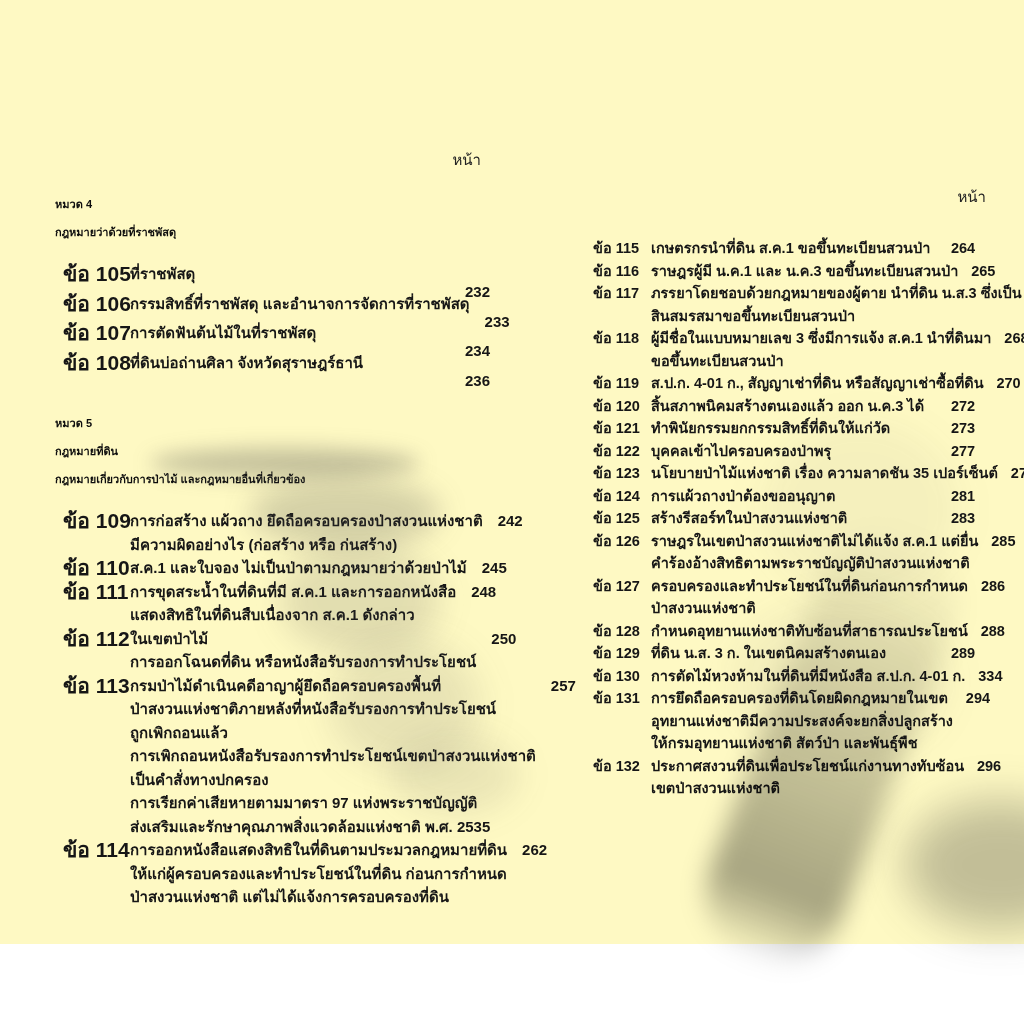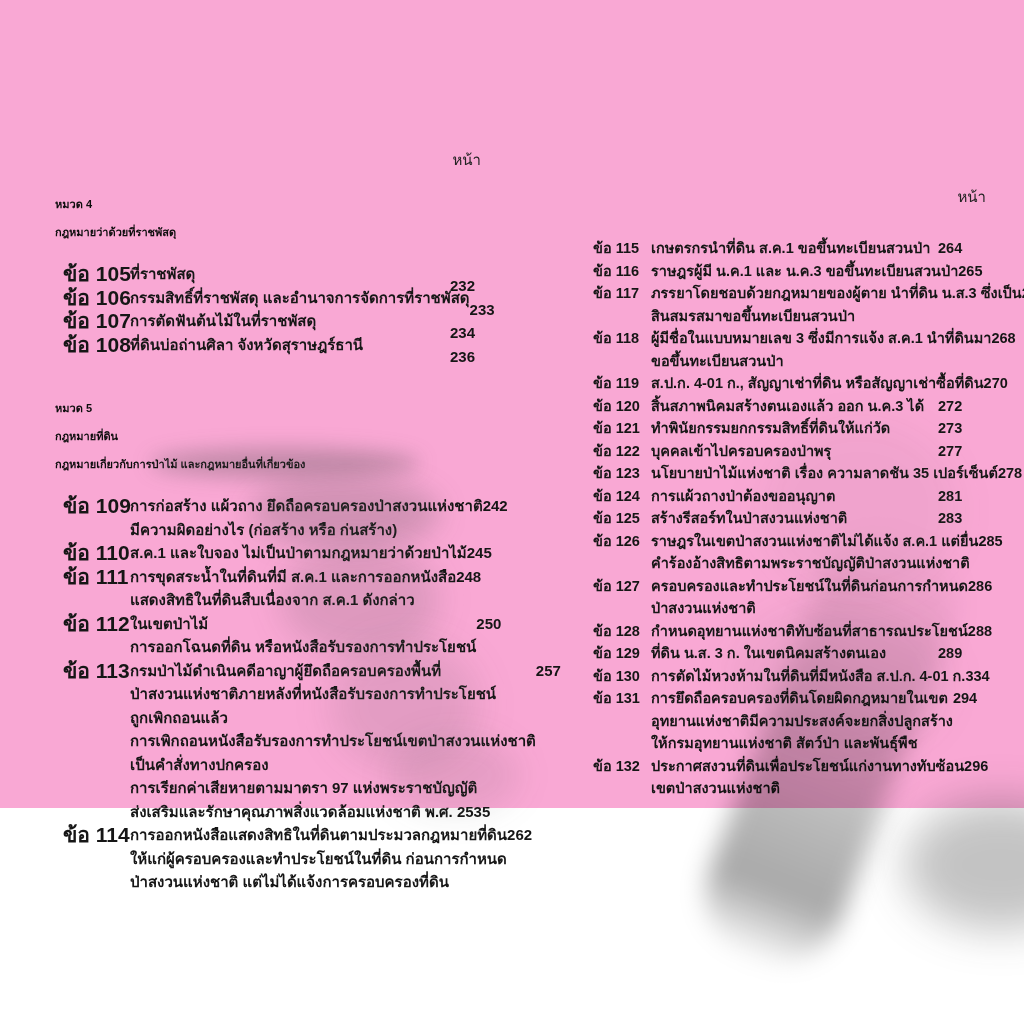--- a/index.html
+++ b/index.html
@@ -4,59 +4,59 @@
 <style>
   html, body {
     margin: 0; padding: 0;
     width: 1024px; height: 1024px;
     background: #ffffff;
     font-family: "Liberation Sans", sans-serif;
     overflow: hidden;
   }
   .photo {
     position: relative;
-    width: 1024px; height: 808px;
-    background: #f9a8d4;
+    width: 1024px; height: 944px;
+    background: #fef9c3;
     color: #161616;
   }
   .page-col { position: absolute; }
   .left-col  { left: 55px;  top: 148px; width: 450px; }
   .right-col { left: 585px; top: 185px; width: 403px; }
 
   .page-head {
     text-align: right;
     font-size: 15px; line-height: 23px;
     color: #222;
   }
   .left-col  .page-head { padding-right: 24px; margin-bottom: 19px; }
   .right-col .page-head { padding-right: 2px;  margin-bottom: 29px; }
 
-  .toc-section + .toc-section { margin-top: 38px; }
+  .toc-section + .toc-section { margin-top: 29px; }
 
   .sec-heading {
     font-weight: bold;
     font-size: 11px; line-height: 28px;
     color: #0d0d0d;
     margin-bottom: 16px;
   }
 
   .toc-item { display: grid; grid-template-columns: 75px 1fr 55px; font-weight: bold; }
   .right-col .toc-item { grid-template-columns: 66px 1fr 50px; }
 
   .item-no   { padding-left: 8px; font-size: 21px; line-height: 23.5px; white-space: nowrap; }
   .item-text { font-size: 15px; line-height: 23.5px; }
   .item-line { white-space: nowrap; }
-  .page-no   { text-align: left; font-size: 15px; line-height: 23.5px; }
+  .page-no   { text-align: center; font-size: 15px; line-height: 23.5px; }
 
   .right-col .item-no,
   .right-col .item-text { font-size: 14.5px; line-height: 22.5px; }
   .right-col .page-no   { font-size: 14.5px; line-height: 22.5px; }
 
   
-  .offset-pages .page-no { transform: translateY(12px); }
+  .offset-pages .page-no { transform: translateY(12px); margin-top: 6px; }
 
   
   .smudge, .shadow-band, .corner-blob {
     position: absolute;
     pointer-events: none;
     border-radius: 50%;
   }
   .s1 { left: 150px; top: 448px; width: 270px; height: 30px;  background: rgba(70,70,70,0.30); filter: blur(10px); }
   .s2 { left: 250px; top: 478px; width: 190px; height: 70px;  background: rgba(70,70,70,0.22); filter: blur(14px); }
   .s3 { left: 280px; top: 545px; width: 160px; height: 110px; background: rgba(70,70,70,0.15); filter: blur(16px); }

